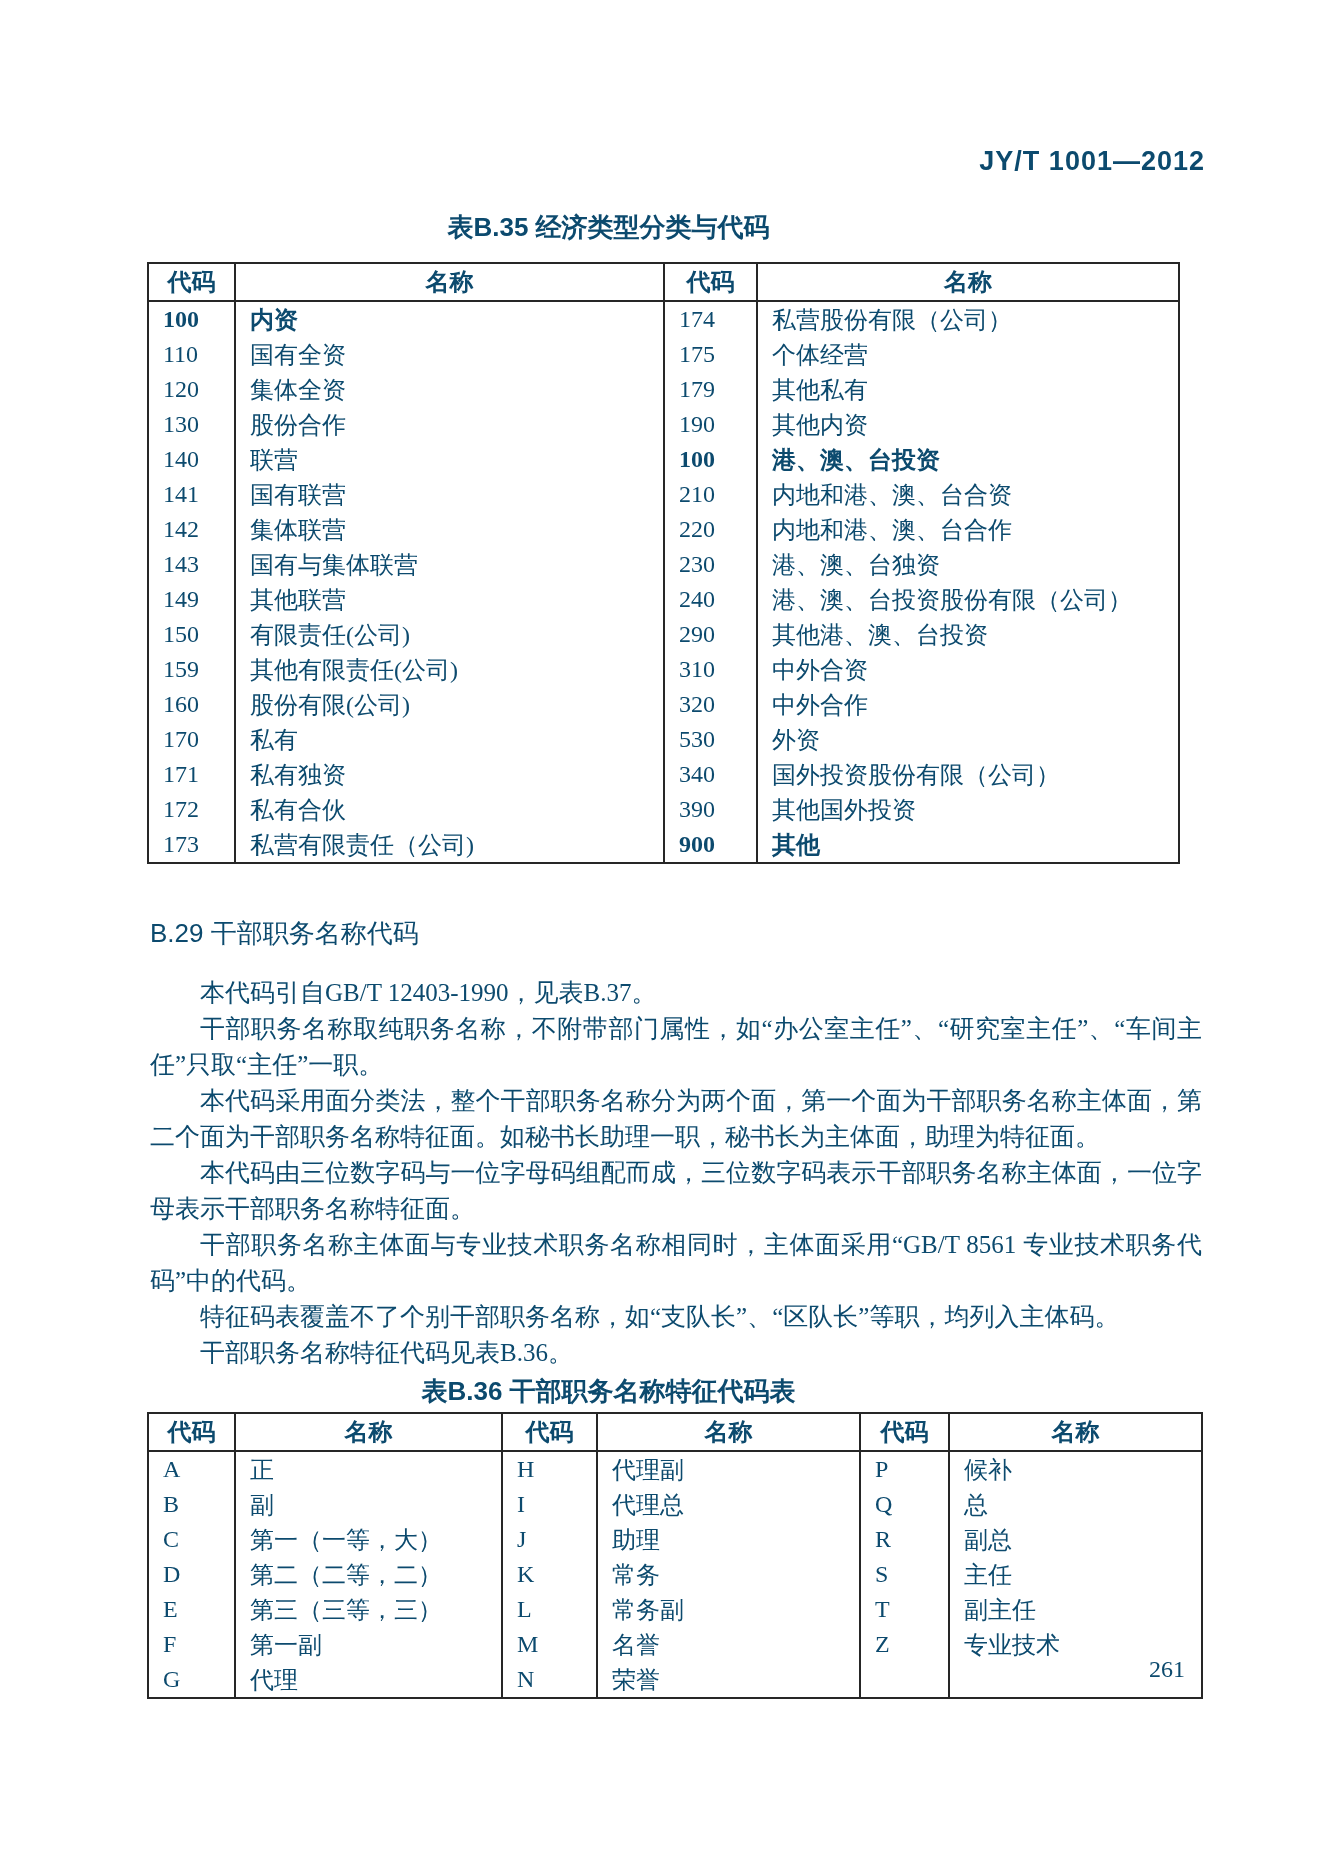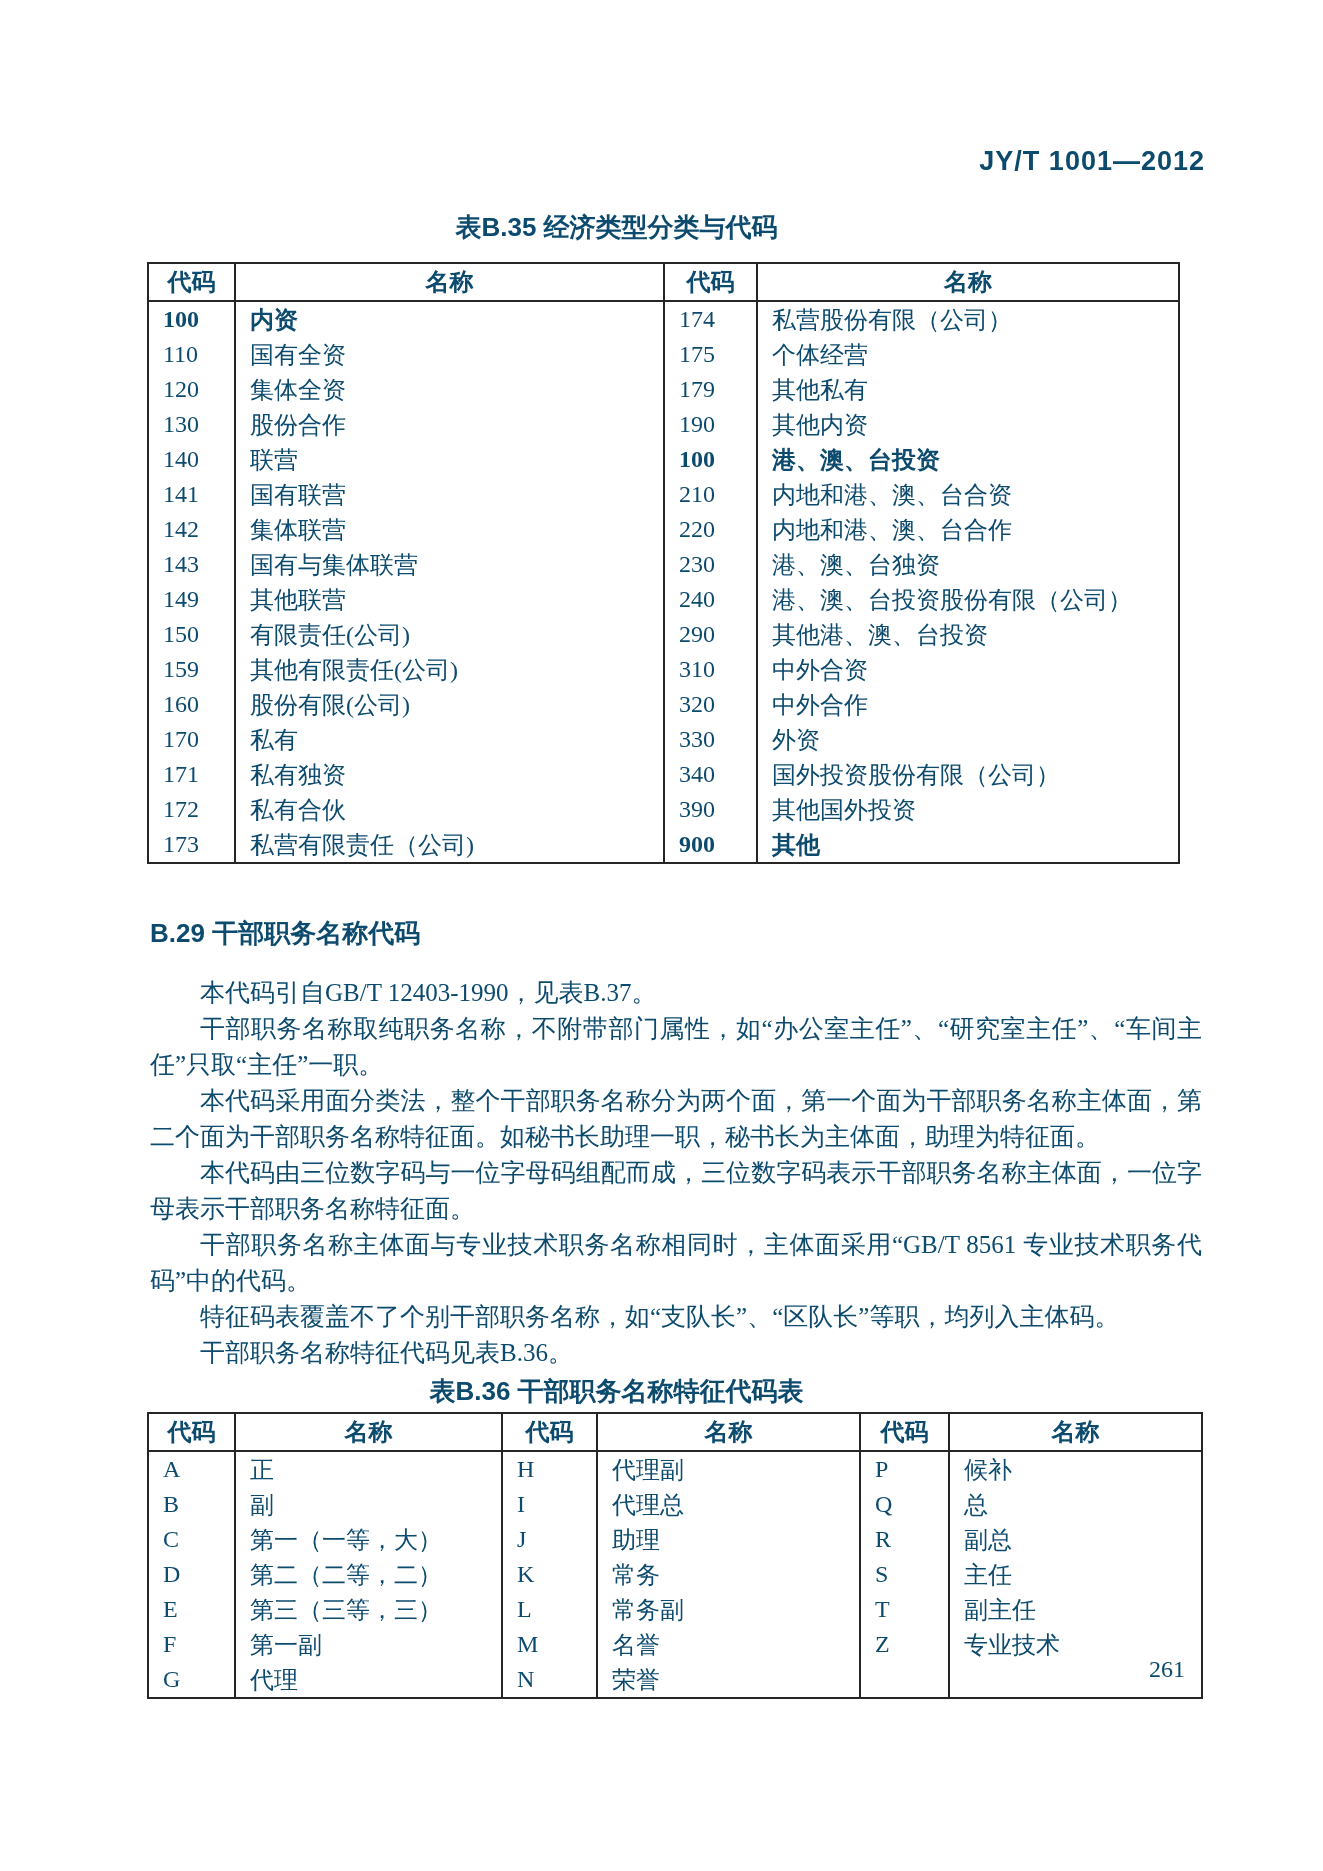--- a/index.html
+++ b/index.html
@@ -10,21 +10,21 @@
     color:#0c4a6e;
     font-family:"Liberation Serif","DejaVu Serif",serif;
     overflow:hidden;
   }
   .doc-header{
     position:absolute;top:146px;right:118px;
     font-family:"Liberation Sans","DejaVu Sans",sans-serif;
     font-weight:bold;font-size:27px;letter-spacing:1px;
   }
   .table-title{
-    position:absolute;left:16px;width:1201px;text-align:center;
+    position:absolute;left:8px;width:1201px;text-align:center;
     font-family:"Liberation Sans","DejaVu Sans",sans-serif;
     font-weight:bold;font-size:26px;
   }
   .t35-title{top:210px;}
   .t36-title{top:1374px;}
   table{
     border-collapse:collapse;table-layout:fixed;
     position:absolute;
   }
   #table-b35{left:147px;top:262px;width:1031px;}
@@ -40,21 +40,21 @@
     font-size:24px;padding:0 0 0 14px;
     border-top:none;border-bottom:none;
     white-space:nowrap;overflow:hidden;
   }
   tbody tr td{border-bottom:none;}
   tbody{border:2px solid #262626;}
   td.bold{font-weight:bold;}
   .b29-heading{
     position:absolute;left:150px;top:916px;
     font-family:"Liberation Sans","DejaVu Sans",sans-serif;
-    font-weight:bold;font-size:26px;
+    font-weight:normal;font-size:26px;
   }
   .paragraphs{
     position:absolute;left:150px;top:932px;width:1052px;
     font-size:25px;line-height:36px;text-align:justify;margin-top:43px;
   }
   .paragraphs p{margin:0;text-indent:2em;}
   .page-num{
     position:absolute;top:1656px;right:138px;
     font-size:24px;
   }
@@ -166,21 +166,21 @@
         <tr>
           <td>160</td>
           <td>股份有限(公司)</td>
           <td>320</td>
           <td>中外合作</td>
         </tr>
 
         <tr>
           <td>170</td>
           <td>私有</td>
-          <td>330</td>
+          <td>530</td>
           <td>外资</td>
         </tr>
 
         <tr>
           <td>171</td>
           <td>私有独资</td>
           <td>340</td>
           <td>国外投资股份有限（公司）</td>
         </tr>
 

